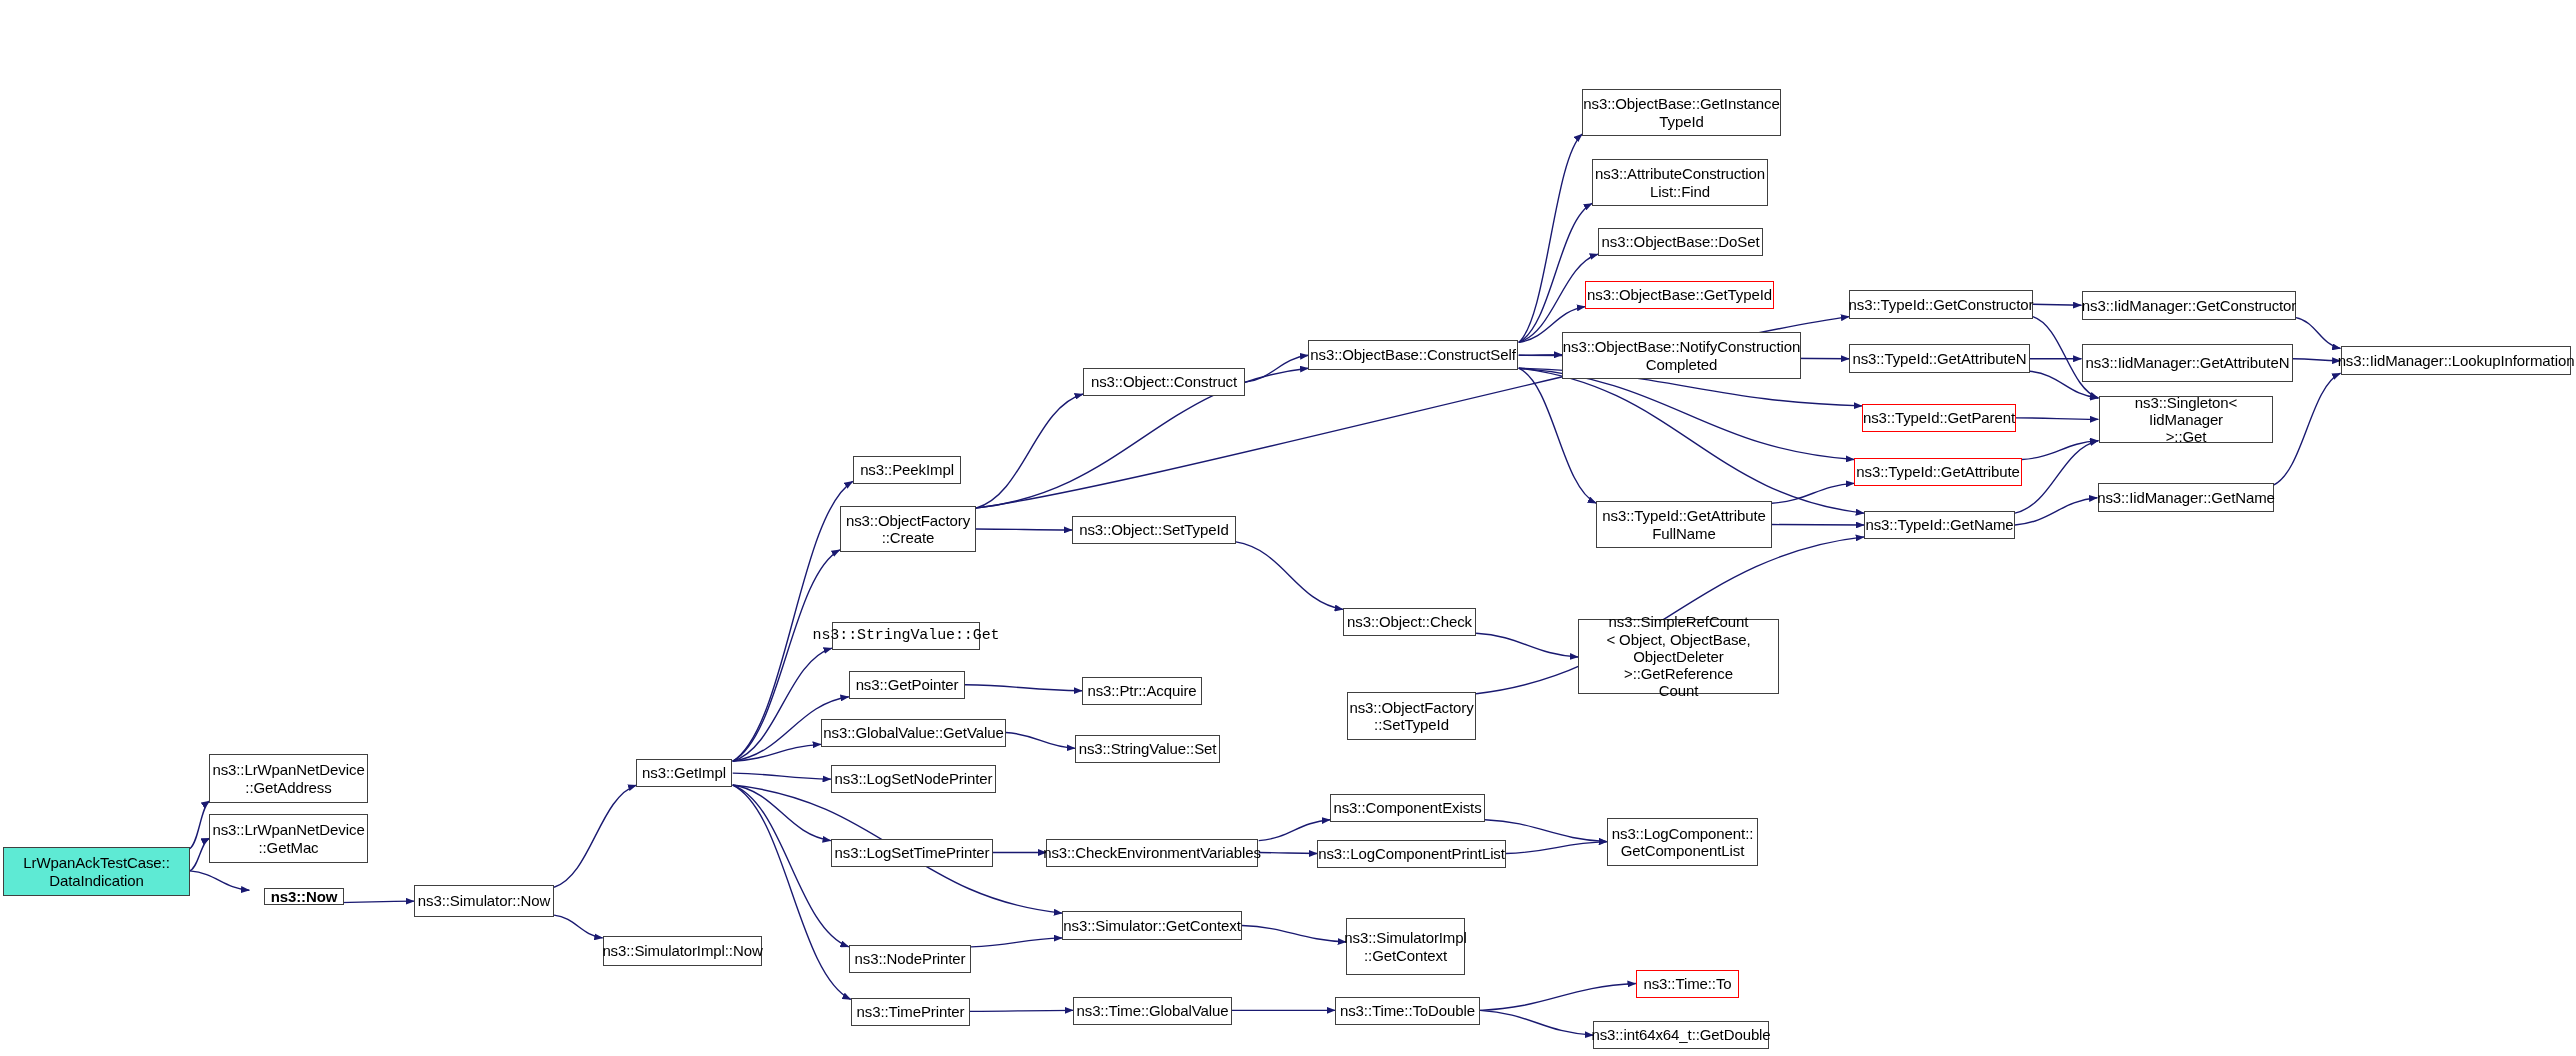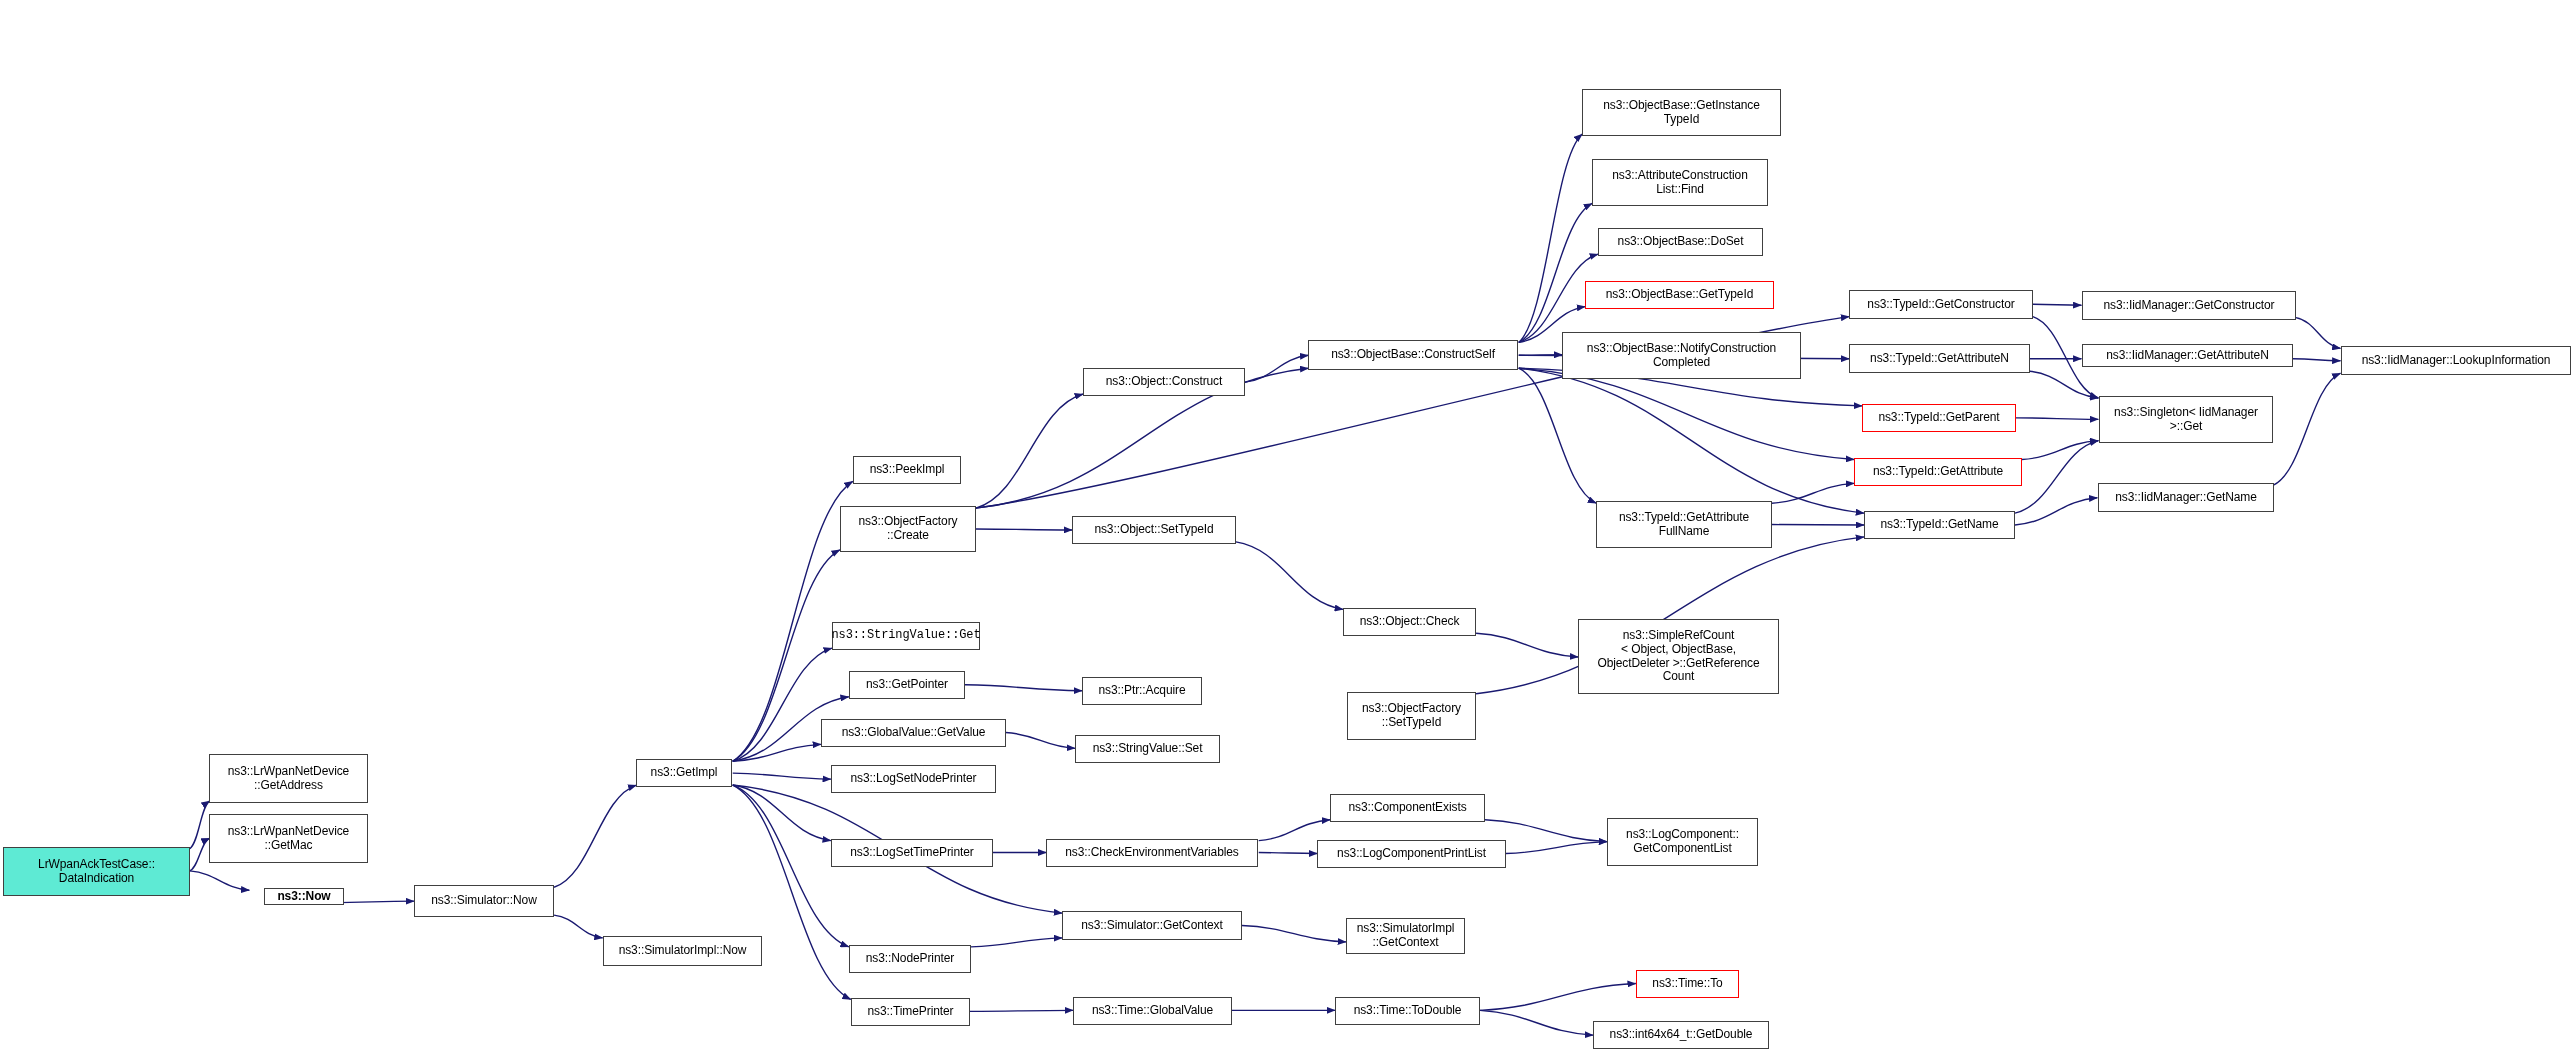--- a/index.html
+++ b/index.html
@@ -16,21 +16,21 @@
   .node{
     position:absolute;
     box-sizing:border-box;
     border:1px solid #404040;
     background:#ffffff;
     color:#000000;
     display:flex;
     align-items:center;
     justify-content:center;
     text-align:center;
-    font-size:12px;
+    font-size:15px;
     line-height:1.15;
     padding:1px 3px;
     white-space:pre-line;
     letter-spacing:-0.1px;
   }
   .node.red{border:1.5px solid #ff0000;}
   .node.root{background:#5eead4;border:1px solid #404040;}
 </style>
 </head>
 <body>
@@ -132,21 +132,21 @@
       <div class="node" style="left: 1075px; top: 735px; width: 145px; height: 28px;">ns3::StringValue::Set</div>
       <div class="node" style="left: 1046px; top: 839px; width: 212px; height: 28px;">ns3::CheckEnvironmentVariables</div>
       <div class="node" style="left: 1062px; top: 911px; width: 180px; height: 29px;">ns3::Simulator::GetContext</div>
       <div class="node" style="left: 1073px; top: 997px; width: 159px; height: 28px;">ns3::Time::GlobalValue</div>
       <div class="node" style="left: 1308px; top: 340px; width: 210px; height: 30px;">ns3::ObjectBase::ConstructSelf</div>
       <div class="node" style="left: 1343px; top: 608px; width: 133px; height: 28px;">ns3::Object::Check</div>
       <div class="node" style="left: 1347px; top: 692px; width: 129px; height: 48px;">ns3::ObjectFactory
 ::SetTypeId</div>
       <div class="node" style="left: 1330px; top: 794px; width: 155px; height: 28px;">ns3::ComponentExists</div>
       <div class="node" style="left: 1317px; top: 840px; width: 189px; height: 28px;">ns3::LogComponentPrintList</div>
-      <div class="node" style="left: 1346px; top: 918px; width: 119px; height: 36px;">ns3::SimulatorImpl
+      <div class="node" style="left: 1346px; top: 918px; width: 119px; height: 57px;">ns3::SimulatorImpl
 ::GetContext</div>
       <div class="node" style="left: 1335px; top: 997px; width: 145px; height: 28px;">ns3::Time::ToDouble</div>
       <div class="node" style="left: 1582px; top: 89px; width: 199px; height: 47px;">ns3::ObjectBase::GetInstance
 TypeId</div>
       <div class="node" style="left: 1592px; top: 159px; width: 176px; height: 47px;">ns3::AttributeConstruction
 List::Find</div>
       <div class="node" style="left: 1598px; top: 228px; width: 165px; height: 28px;">ns3::ObjectBase::DoSet</div>
       <div class="node red" style="left: 1585px; top: 281px; width: 189px; height: 28px;">ns3::ObjectBase::GetTypeId</div>
       <div class="node" style="left: 1562px; top: 332px; width: 239px; height: 47px;">ns3::ObjectBase::NotifyConstruction
 Completed</div>
@@ -159,20 +159,20 @@
       <div class="node" style="left: 1607px; top: 818px; width: 151px; height: 48px;">ns3::LogComponent::
 GetComponentList</div>
       <div class="node red" style="left: 1636px; top: 970px; width: 103px; height: 28px;">ns3::Time::To</div>
       <div class="node" style="left: 1593px; top: 1021px; width: 176px; height: 28px;">ns3::int64x64_t::GetDouble</div>
       <div class="node" style="left: 1849px; top: 290px; width: 184px; height: 29px;">ns3::TypeId::GetConstructor</div>
       <div class="node" style="left: 1849px; top: 344px; width: 181px; height: 29px;">ns3::TypeId::GetAttributeN</div>
       <div class="node red" style="left: 1862px; top: 404px; width: 154px; height: 28px;">ns3::TypeId::GetParent</div>
       <div class="node red" style="left: 1854px; top: 458px; width: 168px; height: 28px;">ns3::TypeId::GetAttribute</div>
       <div class="node" style="left: 1864px; top: 511px; width: 151px; height: 28px;">ns3::TypeId::GetName</div>
       <div class="node" style="left: 2082px; top: 291px; width: 214px; height: 29px;">ns3::IidManager::GetConstructor</div>
-      <div class="node" style="left: 2082px; top: 344px; width: 211px; height: 23px; text-align: right;">ns3::IidManager::GetAttributeN</div>
+      <div class="node" style="left: 2082px; top: 344px; width: 211px; height: 38px; text-align: right;">ns3::IidManager::GetAttributeN</div>
       <div class="node" style="left: 2099px; top: 396px; width: 174px; height: 47px;">ns3::Singleton&lt; IidManager
 &gt;::Get</div>
       <div class="node" style="left: 2098px; top: 483px; width: 176px; height: 29px;">ns3::IidManager::GetName</div>
       <div class="node" style="left: 2341px; top: 346px; width: 230px; height: 29px;">ns3::IidManager::LookupInformation</div>
     </div>
 </div>
 
 
 </body></html>

